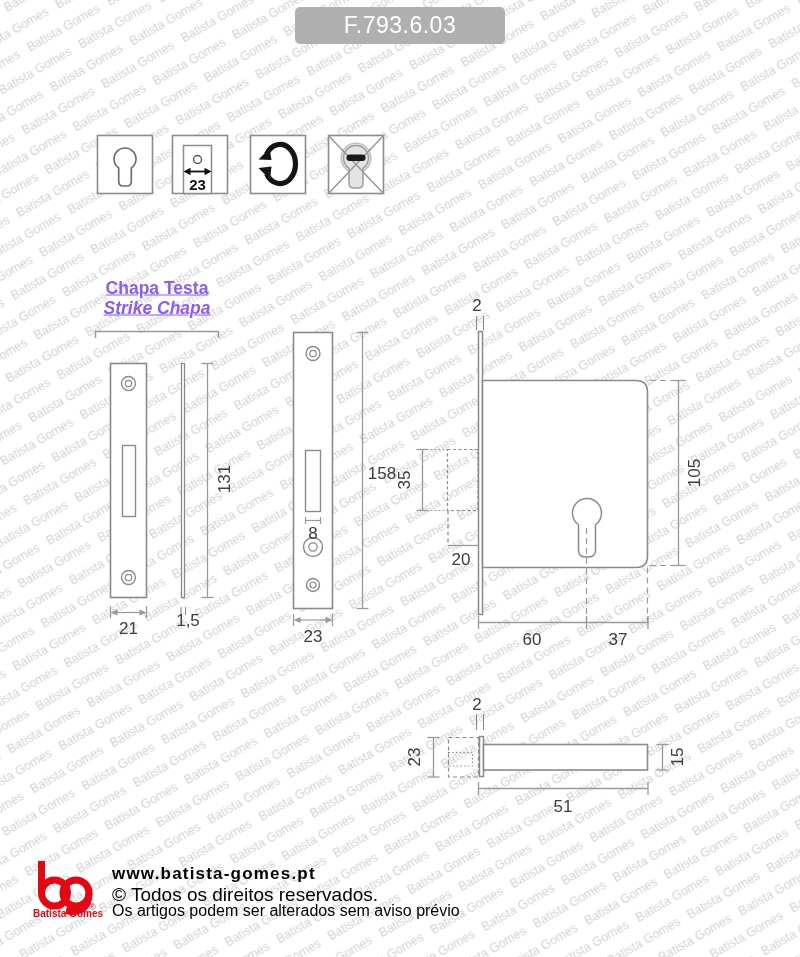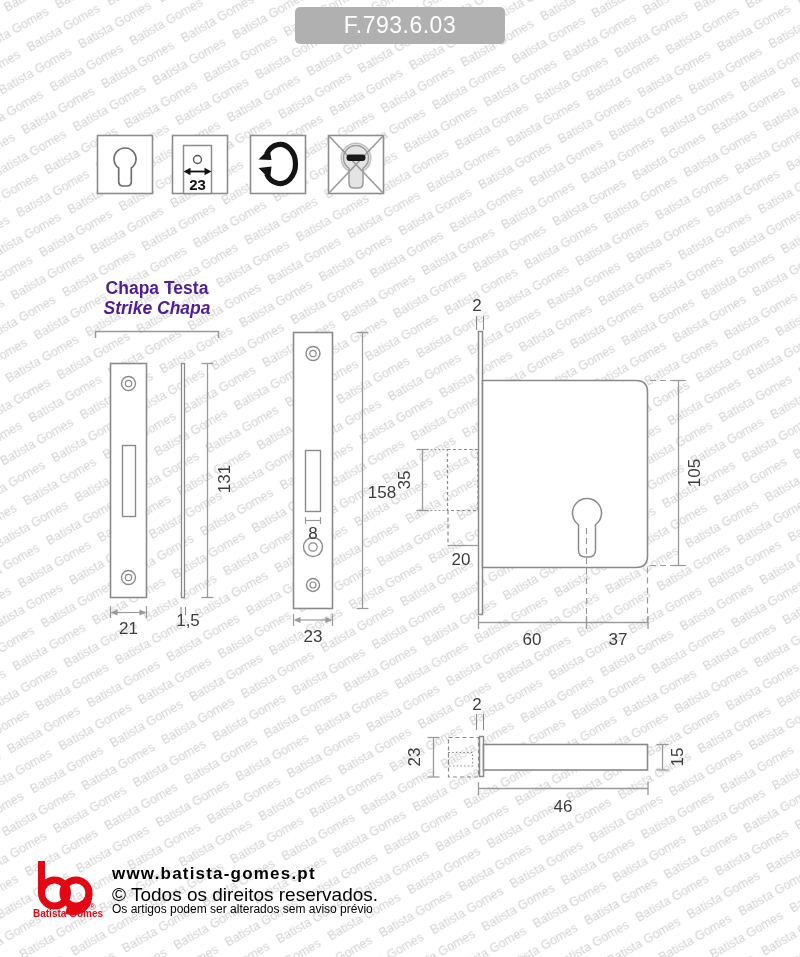--- a/index.html
+++ b/index.html
@@ -6,34 +6,34 @@
   #page{position:relative;width:800px;height:957px;background:#fff;overflow:hidden;
         font-family:"Liberation Sans",sans-serif;}
   svg{display:block;}
   .abs{position:absolute;}
   
   #code-badge{position:absolute;left:295px;top:7px;width:210px;height:37px;
     background:#b1b0b0;border-radius:5px;display:flex;align-items:center;justify-content:center;
     color:#fff;font-size:23px;letter-spacing:.5px;}
   
   .sec-title{position:absolute;transform:translate(-50%,-50%);white-space:nowrap;
-    color:#4c1d95;font-size:17.5px;font-weight:bold;}
+    color:#8b5cf6;font-size:17.5px;font-weight:bold;text-decoration:underline;}
   .sec-title.it{font-style:italic;}
   
   .lbl{position:absolute;transform:translate(-50%,-50%);white-space:nowrap;
     color:#3d3d3d;font-size:17px;line-height:1;}
   .lbl.rot{transform:translate(-50%,-50%) rotate(-90deg);}
   .lbl.icon-num{font-size:15px;font-weight:600;color:#111;}
   
   #footer-brand{position:absolute;left:33px;top:908px;width:62px;text-align:center;
     color:#e30613;font-size:10px;font-weight:bold;white-space:nowrap;}
   .foot-txt{position:absolute;left:112px;color:#000000;white-space:nowrap;}
   #foot-www{top:864px;font-size:17px;font-weight:bold;letter-spacing:1.2px;}
   #foot-rights{top:884px;font-size:19px;}
-  #foot-notice{top:902px;font-size:12px;}
+  #foot-notice{top:902px;font-size:16px;}
 </style>
 </head>
 <body>
 
 <div id="page">
 
   <svg class="abs" style="left:0;top:0" width="800" height="957">
     <defs>
       <pattern id="wmpat" width="92" height="46" patternUnits="userSpaceOnUse" patternTransform="rotate(-30)">
         <text x="0" y="14" font-size="12.5" fill="#d2d2d2" font-family="Liberation Sans, sans-serif">Batista Gomes</text>
@@ -187,32 +187,32 @@
   </svg>
 
   <div class="sec-title" style="left:157px;top:288px">Chapa Testa</div>
   <div class="sec-title it" style="left:157px;top:308px">Strike Chapa</div>
 
   <span class="lbl icon-num" style="left:197.5px;top:184px">23</span>
   <span class="lbl" style="left:128.5px;top:628px">21</span>
   <span class="lbl" style="left:188px;top:620px">1,5</span>
   <span class="lbl rot" style="left:224px;top:479px">131</span>
   <span class="lbl" style="left:313px;top:636px">23</span>
-  <span class="lbl" style="left:382px;top:492px">158</span>
+  <span class="lbl" style="left:382px;top:473px">158</span>
   <span class="lbl" style="left:313px;top:533px">8</span>
   <span class="lbl" style="left:477px;top:305px">2</span>
   <span class="lbl rot" style="left:404px;top:480px">35</span>
   <span class="lbl" style="left:461px;top:559px">20</span>
   <span class="lbl" style="left:532px;top:639px">60</span>
   <span class="lbl" style="left:618px;top:639px">37</span>
   <span class="lbl rot" style="left:694px;top:473px">105</span>
   <span class="lbl" style="left:477px;top:704px">2</span>
   <span class="lbl rot" style="left:414px;top:757px">23</span>
   <span class="lbl rot" style="left:677px;top:757px">15</span>
-  <span class="lbl" style="left:563px;top:806px">46</span>
+  <span class="lbl" style="left:563px;top:806px">51</span>
 
   <svg class="abs" style="left:33px;top:858px" width="66" height="62" viewBox="0 0 66 62">
     <line x1="8.5" y1="3" x2="8.5" y2="36" stroke="#e30613" stroke-width="7"></line>
     <circle cx="21.5" cy="35" r="13" stroke="#e30613" stroke-width="7" fill="none"></circle>
     <circle cx="43" cy="35" r="13" stroke="#e30613" stroke-width="7" fill="none"></circle>
     <path d="M 56 35 C 56 50 47 56 33 52.5" stroke="#e30613" stroke-width="7" fill="none"></path>
     <text x="56" y="52" font-size="9" fill="#e30613" font-family="Liberation Sans, sans-serif">®</text>
   </svg>
   <div id="footer-brand">Batista Gomes</div>
   <div class="foot-txt" id="foot-www">www.batista-gomes.pt</div>

